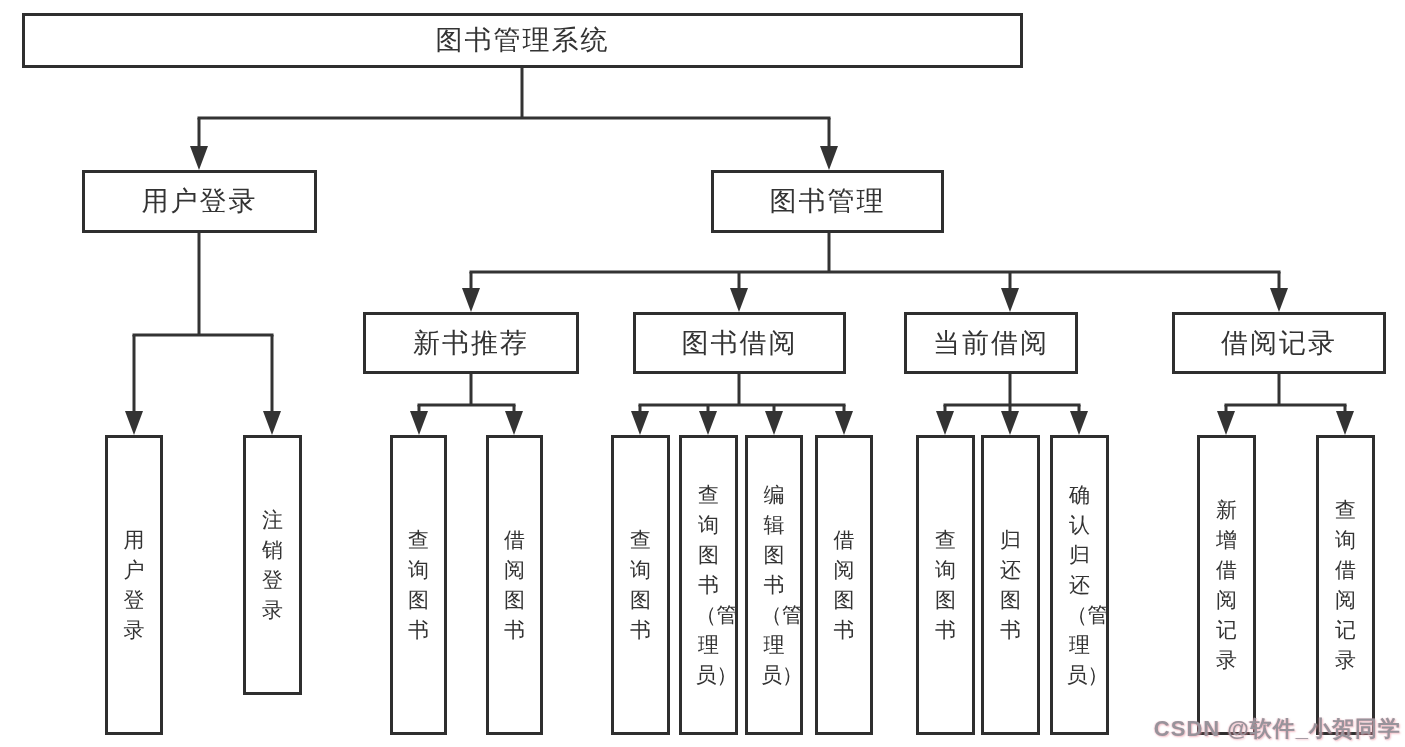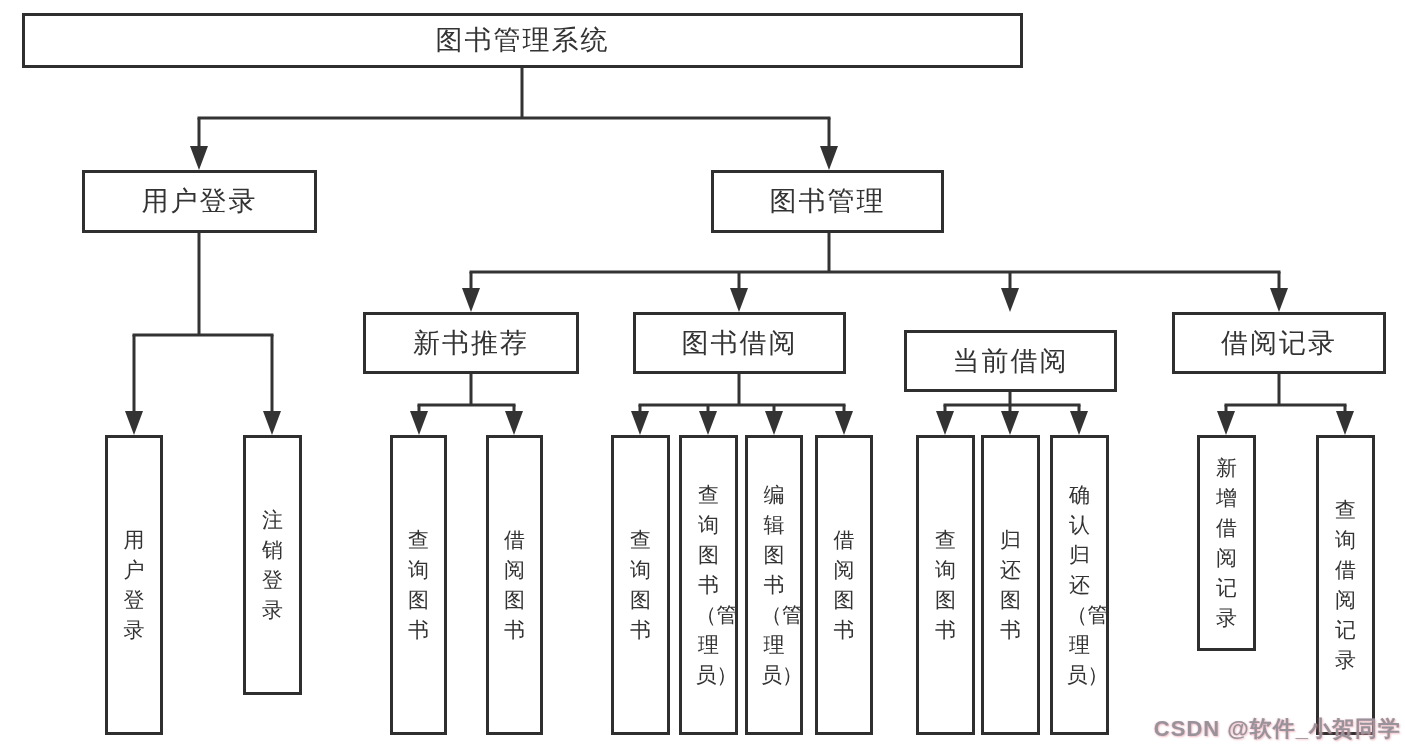--- a/index.html
+++ b/index.html
@@ -133,21 +133,21 @@
     </div>
     <div class="node h" style="left: 711px; top: 170px; width: 233px; height: 63px; border-color: rgb(47, 47, 47);">
       <span class="label" style="color: rgb(51, 51, 51);">图书管理</span>
     </div>
     <div class="node h" style="left: 363px; top: 312px; width: 216px; height: 62px; border-color: rgb(47, 47, 47);">
       <span class="label" style="color: rgb(51, 51, 51);">新书推荐</span>
     </div>
     <div class="node h" style="left: 633px; top: 312px; width: 213px; height: 62px; border-color: rgb(47, 47, 47);">
       <span class="label" style="color: rgb(51, 51, 51);">图书借阅</span>
     </div>
-    <div class="node h" style="left: 904px; top: 312px; width: 213px; height: 62px; border-color: rgb(47, 47, 47); margin-top: 18px;">
+    <div class="node h" style="left: 904px; top: 312px; width: 174px; height: 62px; border-color: rgb(47, 47, 47);">
       <span class="label" style="color: rgb(51, 51, 51);">当前借阅</span>
     </div>
     <div class="node h" style="left: 1172px; top: 312px; width: 214px; height: 62px; border-color: rgb(47, 47, 47);">
       <span class="label" style="color: rgb(51, 51, 51);">借阅记录</span>
     </div>
     <div class="node v" style="left: 105px; top: 435px; width: 58px; height: 300px; border-color: rgb(47, 47, 47);">
       <span class="label" style="color: rgb(51, 51, 51);">用户登录</span>
     </div>
     <div class="node v" style="left: 243px; top: 435px; width: 59px; height: 260px; border-color: rgb(47, 47, 47);">
       <span class="label" style="color: rgb(51, 51, 51);">注销登录</span>
@@ -172,19 +172,19 @@
     </div>
     <div class="node v" style="left: 916px; top: 435px; width: 59px; height: 300px; border-color: rgb(47, 47, 47);">
       <span class="label" style="color: rgb(51, 51, 51);">查询图书</span>
     </div>
     <div class="node v" style="left: 981px; top: 435px; width: 59px; height: 300px; border-color: rgb(47, 47, 47);">
       <span class="label" style="color: rgb(51, 51, 51);">归还图书</span>
     </div>
     <div class="node v" style="left: 1050px; top: 435px; width: 59px; height: 300px; border-color: rgb(47, 47, 47);">
       <span class="label" style="color: rgb(51, 51, 51);">确认归还（管理员）</span>
     </div>
-    <div class="node v" style="left: 1197px; top: 435px; width: 59px; height: 216px; border-color: rgb(47, 47, 47);">
+    <div class="node v" style="left: 1197px; top: 435px; width: 59px; height: 300px; border-color: rgb(47, 47, 47);">
       <span class="label" style="color: rgb(51, 51, 51);">新增借阅记录</span>
     </div>
     <div class="node v" style="left: 1316px; top: 435px; width: 59px; height: 300px; border-color: rgb(47, 47, 47);">
       <span class="label" style="color: rgb(51, 51, 51);">查询借阅记录</span>
     </div>
   </div>
 
 </body></html>

